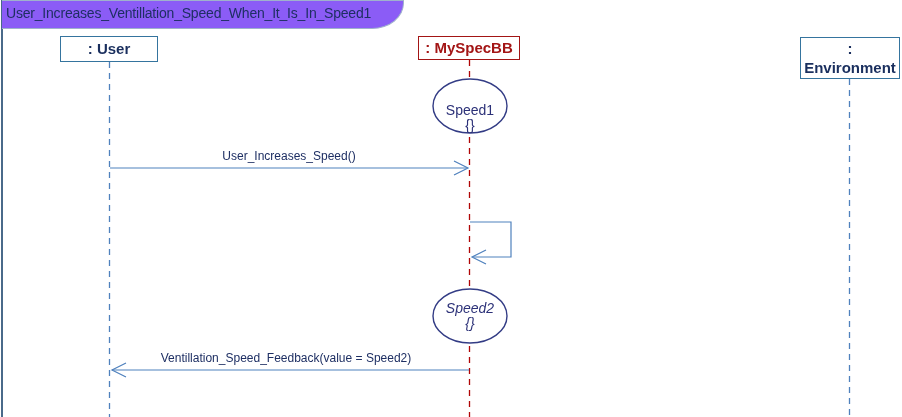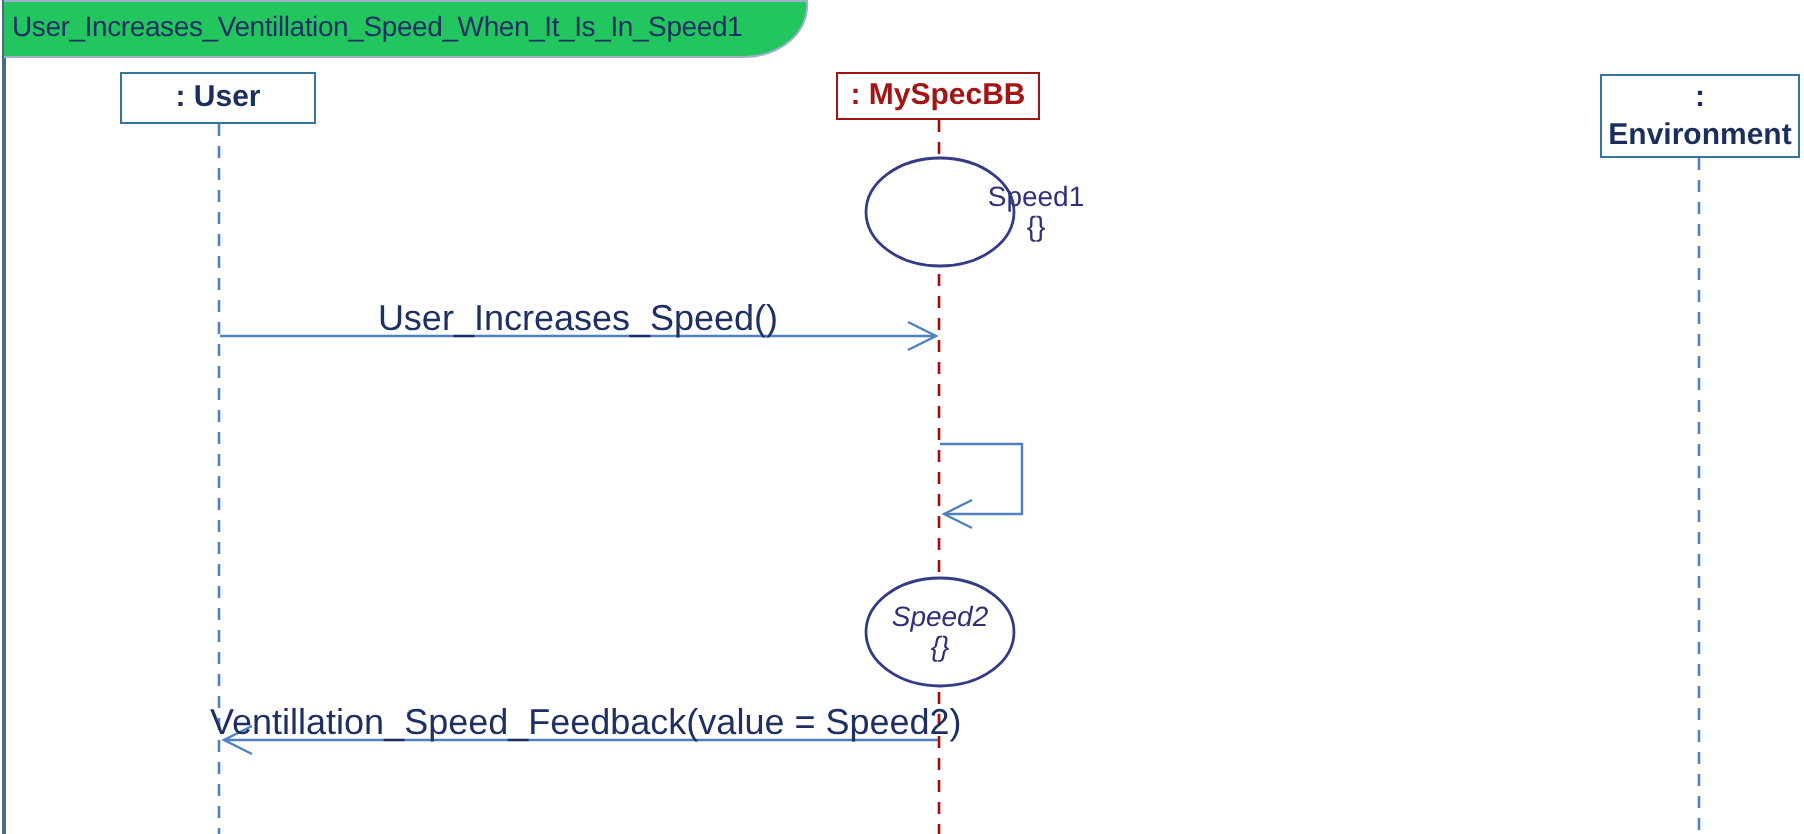--- a/index.html
+++ b/index.html
@@ -6,21 +6,21 @@
   .canvas{
     position:relative;width:902px;height:417px;background:#ffffff;overflow:hidden;
     font-family:"Liberation Sans",sans-serif;
   }
   .frame-left{
     position:absolute;left:1px;top:0;width:2px;height:417px;
     background:var(--frame-line,#4a6a8a);
   }
   .title-tab{
     position:absolute;left:2px;top:0;width:402px;height:29px;box-sizing:border-box;
-    background:#22c55e;border:1px solid var(--tab-border,#9fb1cc);border-left:none;
+    background:#8b5cf6;border:1px solid var(--tab-border,#9fb1cc);border-left:none;
     border-bottom-right-radius:32px 26px;z-index:2;
   }
   .title-text{
     position:absolute;left:4px;top:4px;white-space:nowrap;
     font-size:14px;color:var(--title-navy,#1e2f63);letter-spacing:-0.2px;
   }
   .head{
     position:absolute;box-sizing:border-box;background:#fff;z-index:3;
     font-weight:700;font-size:15px;text-align:center;
     color:var(--head-text-navy,#1a2f5e);
@@ -38,26 +38,26 @@
   svg.layer{position:absolute;left:0;top:0;z-index:1;}
   .ll-blue{stroke:var(--lifeline-blue,#4f81bd);stroke-width:1.3;stroke-dasharray:6 5;}
   .ll-red{stroke:var(--lifeline-red,#b00606);stroke-width:1.3;stroke-dasharray:6 5;}
   .msg{stroke:var(--message-blue,#4f81bd);stroke-width:1.2;fill:none;}
   .oval{fill:#ffffff;stroke:var(--oval-navy,#333c85);stroke-width:1.4;}
   .state-label{
     position:absolute;width:74px;text-align:center;white-space:pre-line;
     font-size:14px;line-height:15px;color:var(--oval-text,#2c3178);z-index:2;
   }
   .msg-label{
-    position:absolute;font-size:18px;color:var(--title-navy,#1e2f63);
+    position:absolute;font-size:12px;color:var(--title-navy,#1e2f63);
     white-space:nowrap;z-index:2;
   }
   .msg1-label{left:110px;top:149px;width:358px;text-align:center;}
   .self-label{left:477px;top:200px;}
-  .msg3-label{left:105px;top:351px;width:362px;}
+  .msg3-label{left:105px;top:351px;width:362px;text-align:center;}
 </style>
 </head>
 <body>
 
 <div class="canvas">
 
   <div class="frame-left"></div>
 
   <div class="title-tab">
     <div class="title-text">User_Increases_Ventillation_Speed_When_It_Is_In_Speed1</div>
@@ -80,21 +80,21 @@
 
     <ellipse class="oval" cx="470" cy="106" rx="37" ry="27"></ellipse>
     <ellipse class="oval" cx="470" cy="316" rx="37" ry="27"></ellipse>
   </svg>
 
   <div class="head head-user">: User</div>
   <div class="head head-myspecbb">: MySpecBB</div>
   <div class="head head-environment">:
 Environment</div>
 
-  <div class="state-label" style="left:433px;top:91px;margin-left:48px;">Speed1
+  <div class="state-label" style="left:433px;top:103px;">Speed1
 {}</div>
   <div class="state-label" style="left:433px;top:301px;font-style:italic;">Speed2
 {}</div>
 
   <div class="msg-label msg1-label">User_Increases_Speed()</div>
   <div class="msg-label msg3-label">Ventillation_Speed_Feedback(value = Speed2)</div>
 
 </div>
 
 </body></html>

